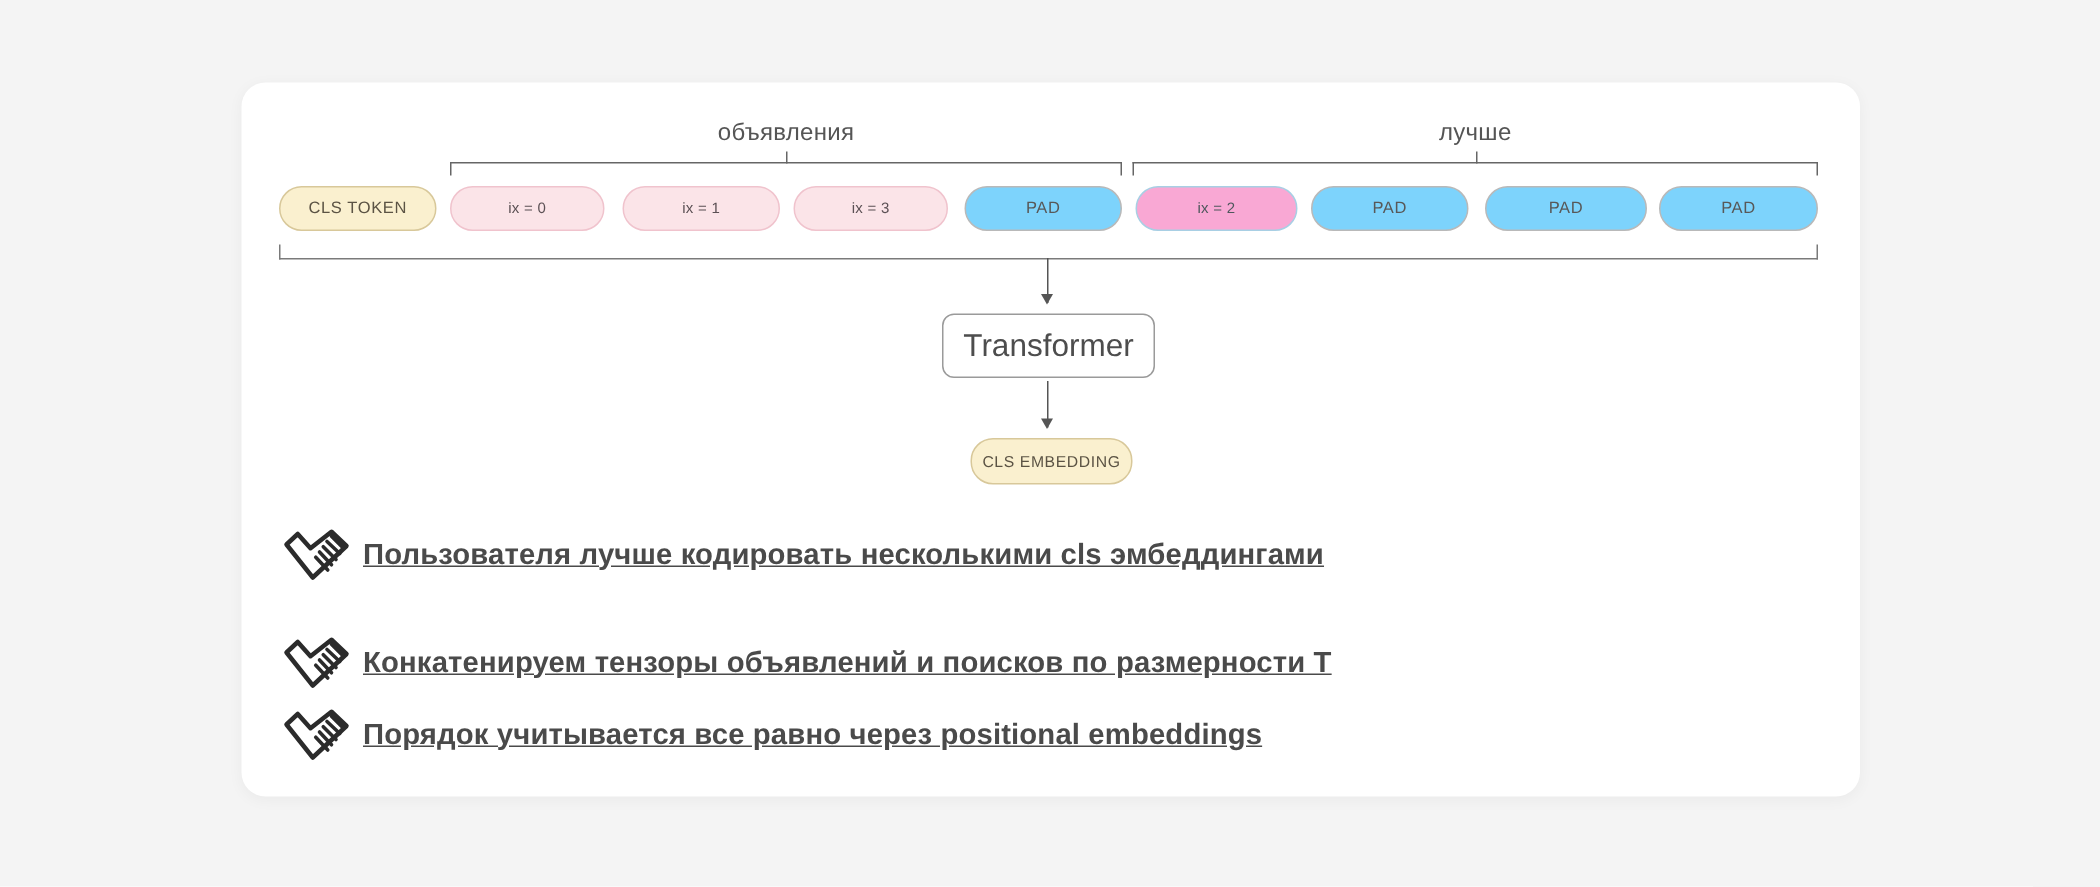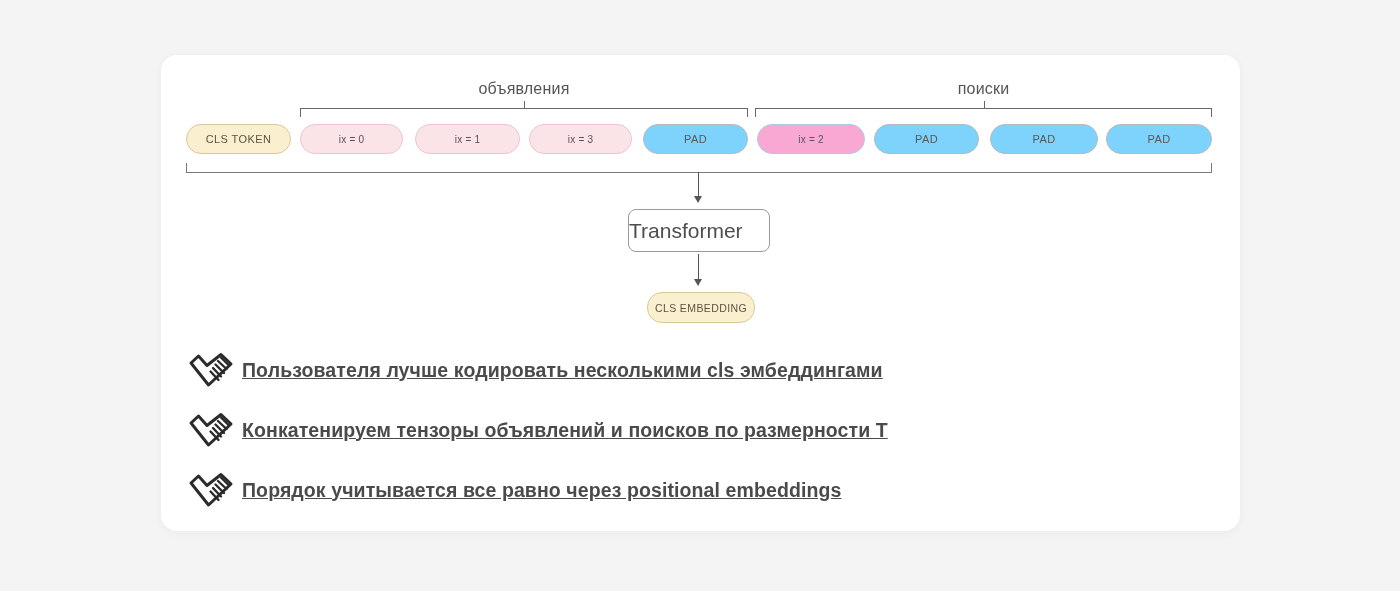--- a/index.html
+++ b/index.html
@@ -94,21 +94,21 @@
     position: absolute;
     left: 628px;
     top: 209px;
     width: 140px;
     height: 41px;
     border: 1.3px solid #9a9a9a;
     border-radius: 8px;
     background: #ffffff;
     display: flex;
     align-items: center;
-    justify-content: flex-start;
+    justify-content: center;
     font-size: 21px;
     color: #4d4d4d;
   }
 
   #cls-embedding {
     position: absolute;
     left: 647px;
     top: 292px;
     width: 106px;
     height: 29px;
@@ -163,21 +163,21 @@
   }
 </style>
 </head>
 <body>
 
 <div id="slide">
 
   <div id="card"></div>
 
   <div class="group-label" id="group-label-0" style="left: 300px; width: 448px; top: 80px; text-align: center;">объявления</div>
-  <div class="group-label" id="group-label-1" style="left: 755px; width: 457px; top: 80px; text-align: center;">поиски</div>
+  <div class="group-label" id="group-label-1" style="left: 755px; width: 457px; top: 80px; text-align: center;">лучше</div>
 
   <div class="top-bracket" id="top-bracket-0" style="left: 300px; width: 448px; top: 108px;">
     <div class="nub"></div>
   </div>
   <div class="top-bracket" id="top-bracket-1" style="left: 755px; width: 457px; top: 108px;">
     <div class="nub"></div>
   </div>
 
   <div id="token-row">
       <div class="pill cls" style="left: 186px; top: 124px; width: 105px;">
@@ -224,21 +224,21 @@
   </div>
 
   <div id="bullet-list">
       <div class="bullet-row" style="top: 352px;">
         <span class="bullet-icon"><svg viewBox="0 0 46 36" width="46" height="36" aria-hidden="true">
             <path d="M3 11 L10.5 4 L19 13.5 L33 2.5 L43 12 L20.5 33 Z" fill="#ffffff" stroke="#2b2b2b" stroke-width="3" stroke-linejoin="round"></path>
             <path d="M33 5.5 L40.5 13 M30 9 L38.5 17 M27.5 12.5 L36 21 M25 16 L33 24.5 M22.5 19.5 L30.5 28" stroke="#2b2b2b" stroke-width="2.4" stroke-linecap="round"></path>
           </svg></span>
         <span class="bullet-text">Пользователя лучше кодировать несколькими cls эмбеддингами</span>
       </div>
-      <div class="bullet-row" style="top: 412px;">
+      <div class="bullet-row" style="top: 424px;">
         <span class="bullet-icon"><svg viewBox="0 0 46 36" width="46" height="36" aria-hidden="true">
             <path d="M3 11 L10.5 4 L19 13.5 L33 2.5 L43 12 L20.5 33 Z" fill="#ffffff" stroke="#2b2b2b" stroke-width="3" stroke-linejoin="round"></path>
             <path d="M33 5.5 L40.5 13 M30 9 L38.5 17 M27.5 12.5 L36 21 M25 16 L33 24.5 M22.5 19.5 L30.5 28" stroke="#2b2b2b" stroke-width="2.4" stroke-linecap="round"></path>
           </svg></span>
         <span class="bullet-text">Конкатенируем тензоры объявлений и поисков по размерности T</span>
       </div>
       <div class="bullet-row" style="top: 472px;">
         <span class="bullet-icon"><svg viewBox="0 0 46 36" width="46" height="36" aria-hidden="true">
             <path d="M3 11 L10.5 4 L19 13.5 L33 2.5 L43 12 L20.5 33 Z" fill="#ffffff" stroke="#2b2b2b" stroke-width="3" stroke-linejoin="round"></path>
             <path d="M33 5.5 L40.5 13 M30 9 L38.5 17 M27.5 12.5 L36 21 M25 16 L33 24.5 M22.5 19.5 L30.5 28" stroke="#2b2b2b" stroke-width="2.4" stroke-linecap="round"></path>

